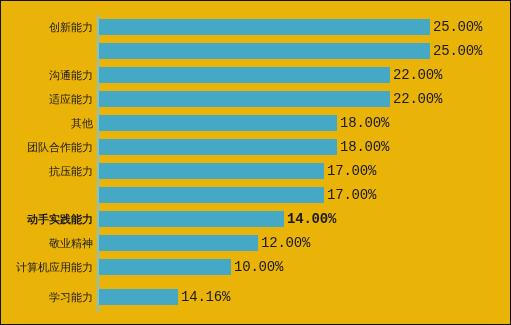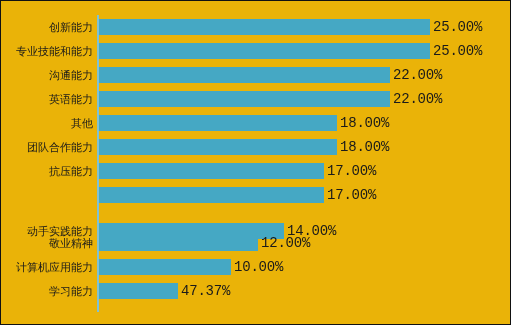--- a/index.html
+++ b/index.html
@@ -87,31 +87,30 @@
 <div id="chart-frame" style="border-color: rgb(17, 17, 17);">
   <div id="plot-area">
     <div id="category-axis-line" style="background: rgb(126, 194, 214);"></div>
     <div id="bars-container">
         <div class="bar-row" style="top: 18px;">
           <div class="bar-label">创新能力</div>
           <div class="bar-rect" style="width: 331px; background: rgb(69, 168, 196);"></div>
           <div class="bar-value" style="left: 432px;">25.00%</div>
         </div>
         <div class="bar-row" style="top: 42px;">
-          <div class="bar-label">专业技能和能力</div>
           <div class="bar-rect" style="width: 331px; background: rgb(69, 168, 196);"></div>
           <div class="bar-value" style="left: 432px;">25.00%</div>
         </div>
         <div class="bar-row" style="top: 66px;">
           <div class="bar-label">沟通能力</div>
           <div class="bar-rect" style="width: 291px; background: rgb(69, 168, 196);"></div>
           <div class="bar-value" style="left: 392px;">22.00%</div>
         </div>
         <div class="bar-row" style="top: 90px;">
-          <div class="bar-label">英语能力</div>
+          <div class="bar-label">适应能力</div>
           <div class="bar-rect" style="width: 291px; background: rgb(69, 168, 196);"></div>
           <div class="bar-value" style="left: 392px;">22.00%</div>
         </div>
         <div class="bar-row" style="top: 114px; padding-left: 12px;">
           <div class="bar-label">其他</div>
           <div class="bar-rect" style="width: 238px; background: rgb(69, 168, 196);"></div>
           <div class="bar-value" style="left: 339px;">18.00%</div>
         </div>
         <div class="bar-row" style="top: 138px;">
           <div class="bar-label">团队合作能力</div>
@@ -120,35 +119,35 @@
         </div>
         <div class="bar-row" style="top: 162px;">
           <div class="bar-label">抗压能力</div>
           <div class="bar-rect" style="width: 225px; background: rgb(69, 168, 196);"></div>
           <div class="bar-value" style="left: 326px;">17.00%</div>
         </div>
         <div class="bar-row" style="top: 186px;">
           <div class="bar-rect" style="width: 225px; background: rgb(69, 168, 196);"></div>
           <div class="bar-value" style="left: 326px;">17.00%</div>
         </div>
-        <div class="bar-row" style="top: 222px;">
+        <div class="bar-row" style="top: 210px; font-weight: bold;">
           <div class="bar-label">动手实践能力</div>
           <div class="bar-rect" style="width: 185px; background: rgb(69, 168, 196);"></div>
           <div class="bar-value" style="left: 286px;">14.00%</div>
         </div>
         <div class="bar-row" style="top: 234px;">
           <div class="bar-label">敬业精神</div>
           <div class="bar-rect" style="width: 159px; background: rgb(69, 168, 196);"></div>
           <div class="bar-value" style="left: 260px;">12.00%</div>
         </div>
         <div class="bar-row" style="top: 258px; padding-left: 28px;">
           <div class="bar-label">计算机应用能力</div>
           <div class="bar-rect" style="width: 132px; background: rgb(69, 168, 196);"></div>
           <div class="bar-value" style="left: 233px;">10.00%</div>
         </div>
-        <div class="bar-row" style="top: 282px;">
+        <div class="bar-row" style="top: 288px;">
           <div class="bar-label">学习能力</div>
           <div class="bar-rect" style="width: 79px; background: rgb(69, 168, 196);"></div>
-          <div class="bar-value" style="left: 180px;">47.37%</div>
+          <div class="bar-value" style="left: 180px;">14.16%</div>
         </div>
       </div>
   </div>
 </div>
 
 </body></html>

